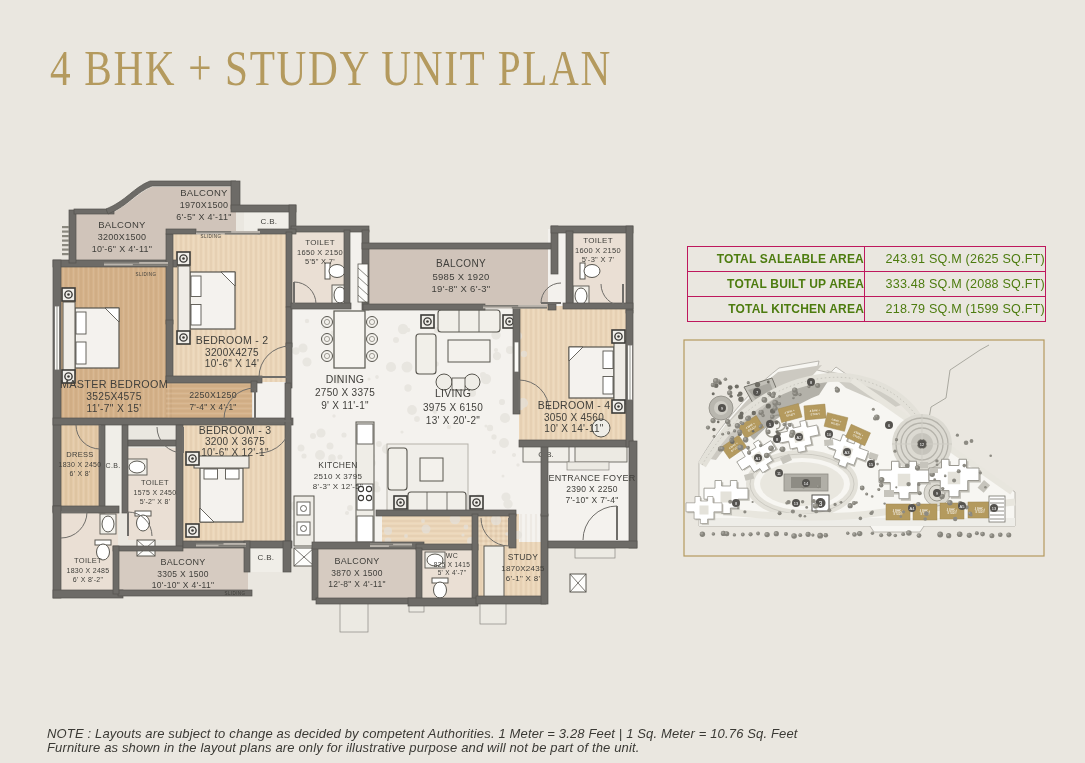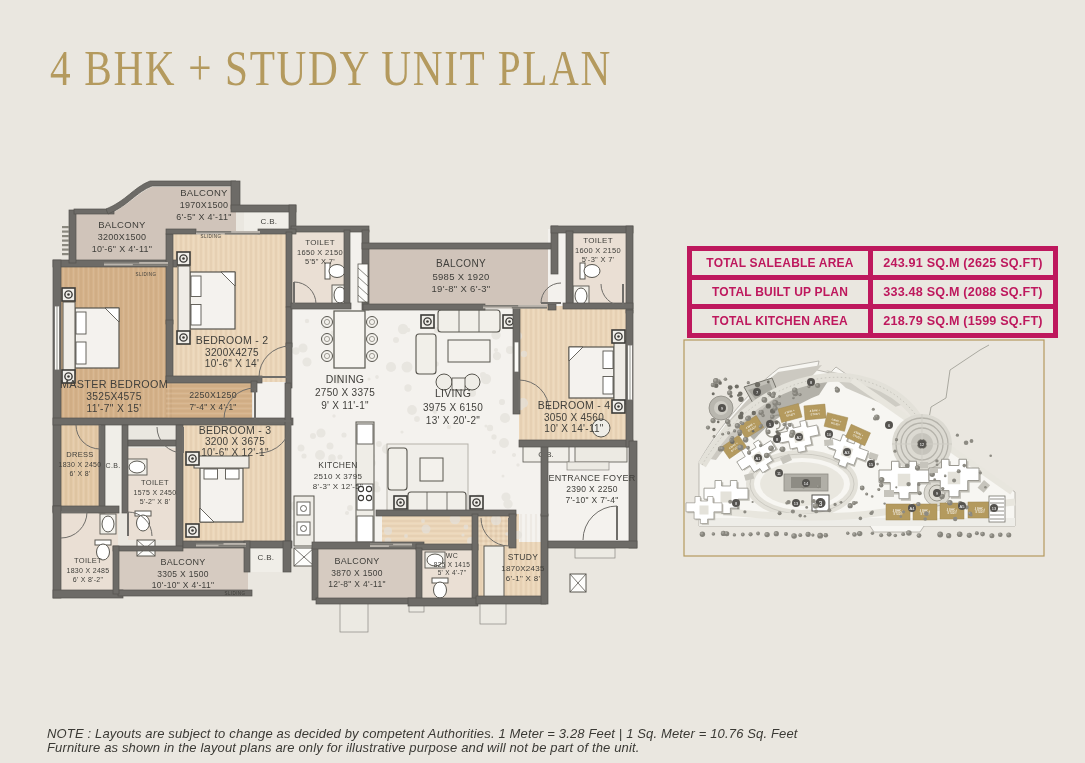--- a/index.html
+++ b/index.html
@@ -1,30 +1,30 @@
 <!DOCTYPE html>
 <html><head><meta charset="utf-8"><style>
 html,body{margin:0;padding:0;}
 body{width:1085px;height:763px;background:#eae7e0;font-family:"Liberation Sans",sans-serif;position:relative;overflow:hidden;}
 #title{position:absolute;left:50px;top:43px;font-family:"Liberation Serif",serif;font-size:50px;line-height:1;color:#b49a5e;letter-spacing:2px;font-weight:400;transform:scaleX(0.825);transform-origin:0 0;white-space:nowrap;}
 #tbl{position:absolute;left:687px;top:246px;border-collapse:collapse;}
-#tbl td{border:5px solid #be185d;font-size:12px;color:#be185d;text-align:center;padding:0;height:24px;font-weight:bold;letter-spacing:0.2px;}
+#tbl td{border:1px solid #be185d;font-size:12px;color:#4d7c0f;text-align:right;padding:0;height:24px;font-weight:bold;letter-spacing:0.2px;}
 #tbl td.l{width:176px;}
-#tbl td.r{width:180px;font-weight:bold;font-size:12.6px;letter-spacing:0.2px;}
+#tbl td.r{width:180px;font-weight:normal;font-size:12.6px;letter-spacing:0.2px;}
 #note{position:absolute;left:47px;top:727px;font-size:13px;font-style:italic;color:#3a3934;line-height:14.3px;letter-spacing:0.15px;}
 </style></head><body>
 <div id="title">4 BHK + STUDY UNIT PLAN</div>
 <table id="tbl">
 <tbody>
       <tr>
         <td class="l">TOTAL SALEABLE AREA</td>
         <td class="r">243.91 SQ.M (2625 SQ.FT)</td>
       </tr>
 <tr>
-        <td class="l">TOTAL BUILT UP PLAN</td>
+        <td class="l">TOTAL BUILT UP AREA</td>
         <td class="r">333.48 SQ.M (2088 SQ.FT)</td>
       </tr>
 <tr>
         <td class="l">TOTAL KITCHEN AREA</td>
         <td class="r">218.79 SQ.M (1599 SQ.FT)</td>
       </tr>
 </tbody>
   </table>
 <div id="note">NOTE : Layouts are subject to change as decided by competent Authorities. 1 Meter = 3.28 Feet | 1 Sq. Meter = 10.76 Sq. Feet<br>Furniture as shown in the layout plans are only for illustrative purpose and will not be part of the unit.</div>
 <svg width="1085" height="763" viewBox="0 0 1085 763" style="position:absolute;left:0;top:0">

